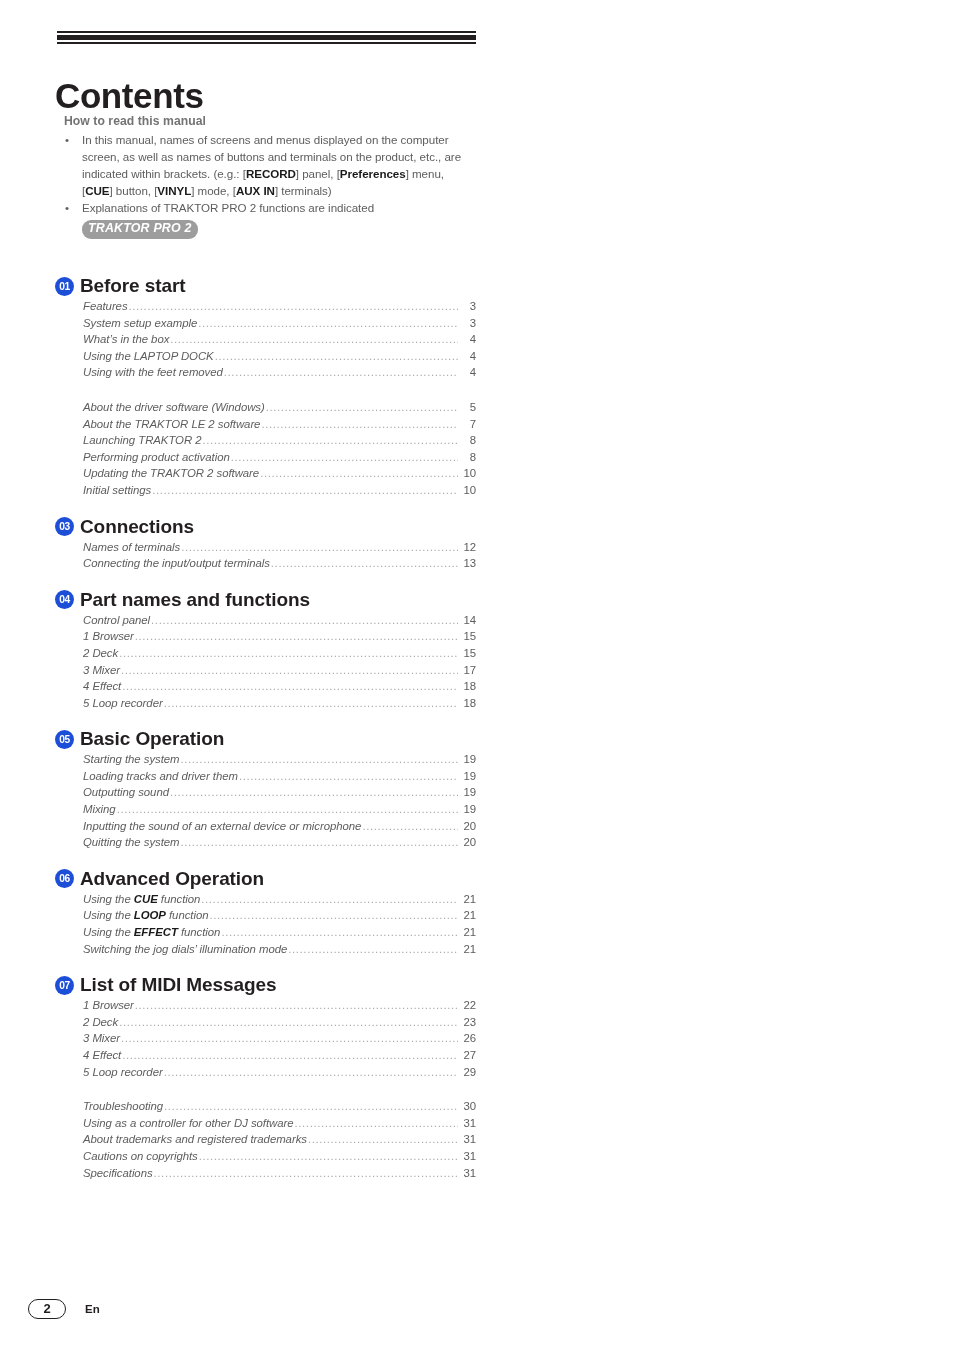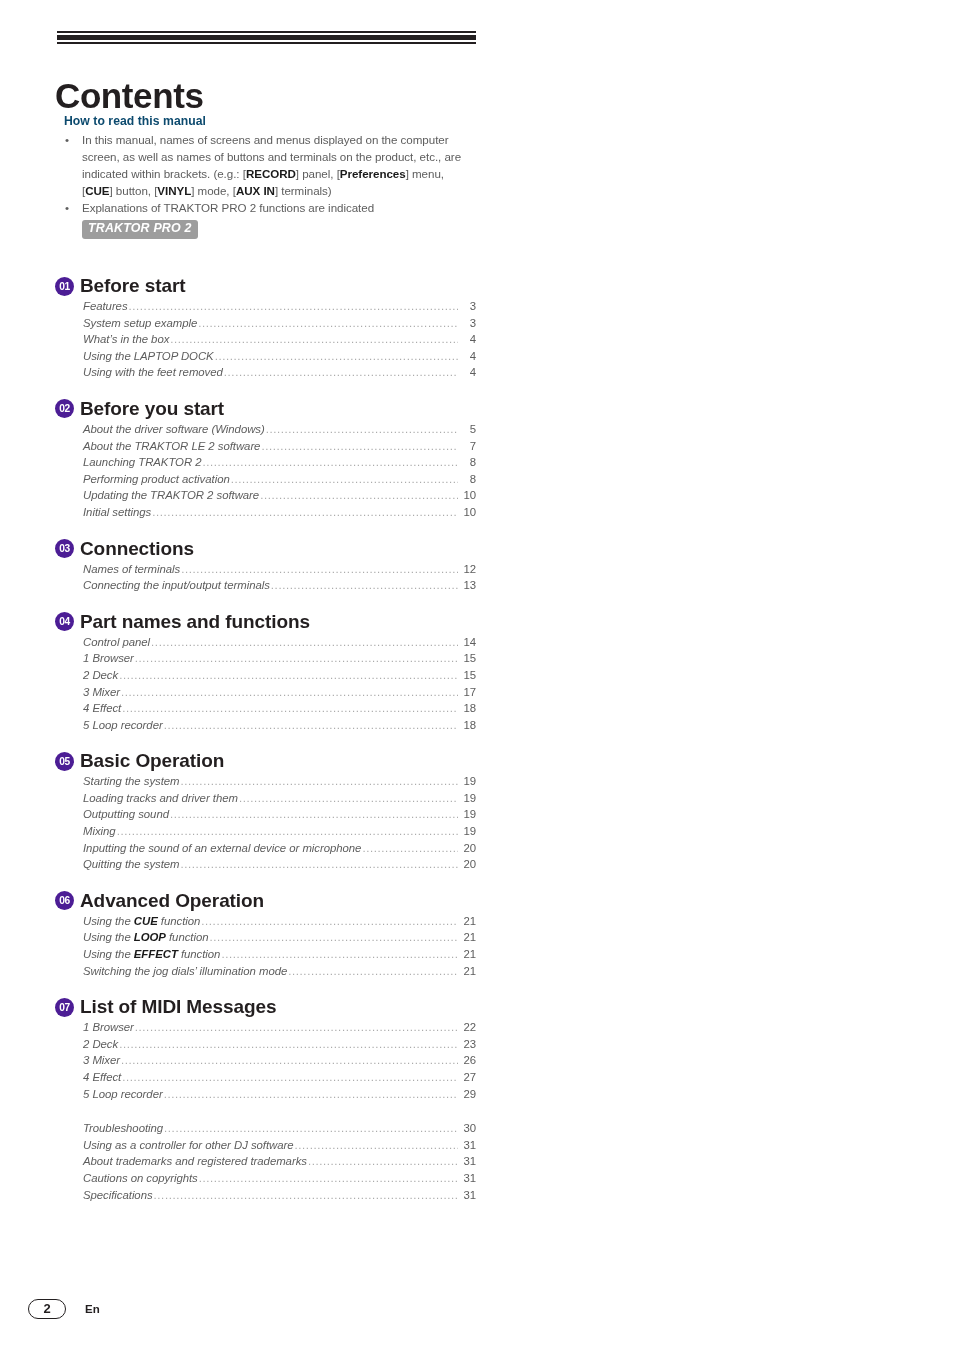--- a/index.html
+++ b/index.html
@@ -49,21 +49,21 @@
   
   .intro {
     position: absolute;
     left: 64px;
     top: 114px;
     width: 412px;
   }
   .intro-heading {
     font-size: 12.2px;
     font-weight: bold;
-    color: #0c4a6e;
+    color: #737373;
     margin-bottom: 3px;
     letter-spacing: 0.05px;
   }
   .bullet-row {
     display: flex;
     align-items: flex-start;
     margin-bottom: 0px;
   }
   .bullet-mark {
     width: 18px;
@@ -90,21 +90,21 @@
   }
   .traktor-badge {
     display: inline-block;
     background: #9d9d9d;
     color: #ffffff;
     font-style: italic;
     font-weight: bold;
     font-size: 12.4px;
     letter-spacing: 0.2px;
     padding: 1px 6px 2px 6px;
-    border-radius: 3px;
+    border-radius: 9px;
     line-height: 1.25;
   }
 
   
   .toc {
     position: absolute;
     left: 55px;
     top: 276px;
     width: 421px;
   }
@@ -115,21 +115,21 @@
     display: flex;
     align-items: center;
     margin-bottom: 2px;
     height: 20px;
   }
   .chap-num {
     flex: 0 0 auto;
     width: 19px;
     height: 19px;
     border-radius: 50%;
-    background: #4c1d95;
+    background: #1d4ed8;
     color: #ffffff;
     font-size: 10.2px;
     font-weight: bold;
     line-height: 19px;
     text-align: center;
     letter-spacing: -0.5px;
   }
   .chap-title {
     margin-left: 6px;
     font-size: 19px;
@@ -258,24 +258,20 @@
             <span class="toc-page">4</span>
           </div>
           <div class="toc-entry">
             <span class="toc-label">Using with the feet removed</span>
             <span class="toc-dots">....................................................................................................................</span>
             <span class="toc-page">4</span>
           </div>
         </div>
       </div>
       <div class="chapter">
-        <div class="chapter-head">
-          <div class="chap-num">02</div>
-          <div class="chap-title">Before you start</div>
-        </div>
         <div class="toc-list">
           <div class="toc-entry">
             <span class="toc-label">About the driver software (Windows)</span>
             <span class="toc-dots">....................................................................................................................</span>
             <span class="toc-page">5</span>
           </div>
           <div class="toc-entry">
             <span class="toc-label">About the TRAKTOR LE 2 software</span>
             <span class="toc-dots">....................................................................................................................</span>
             <span class="toc-page">7</span>

